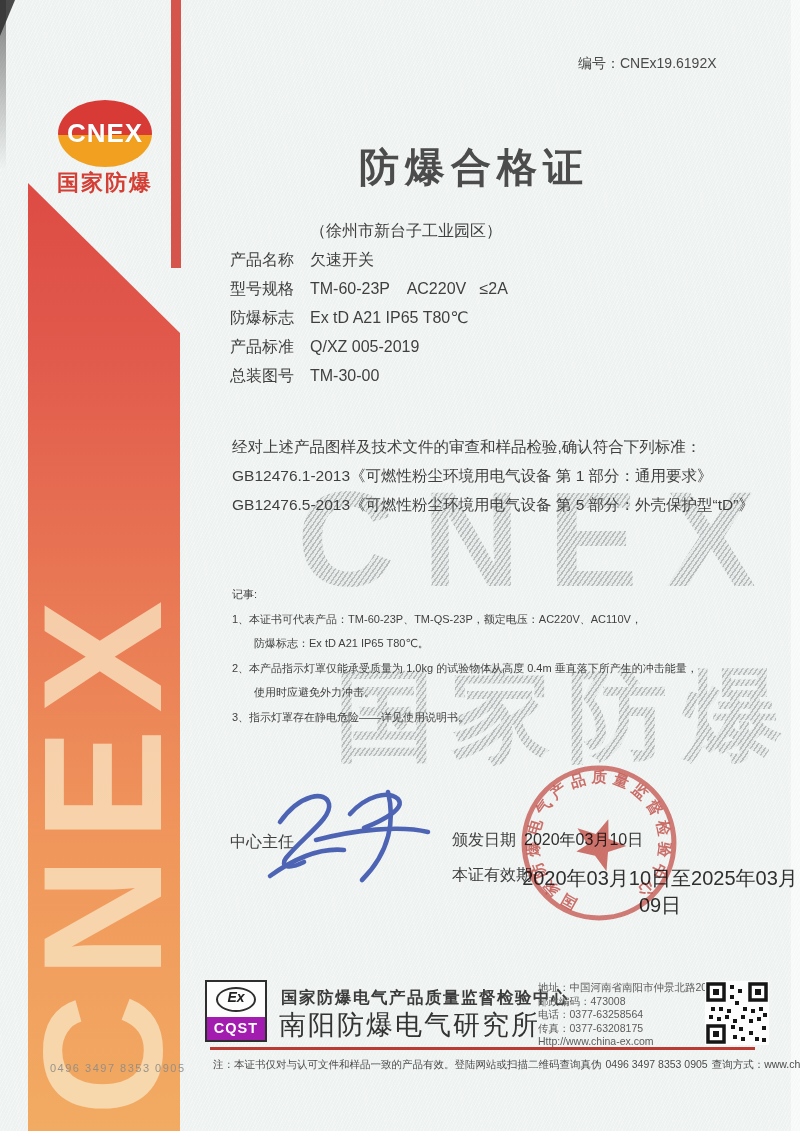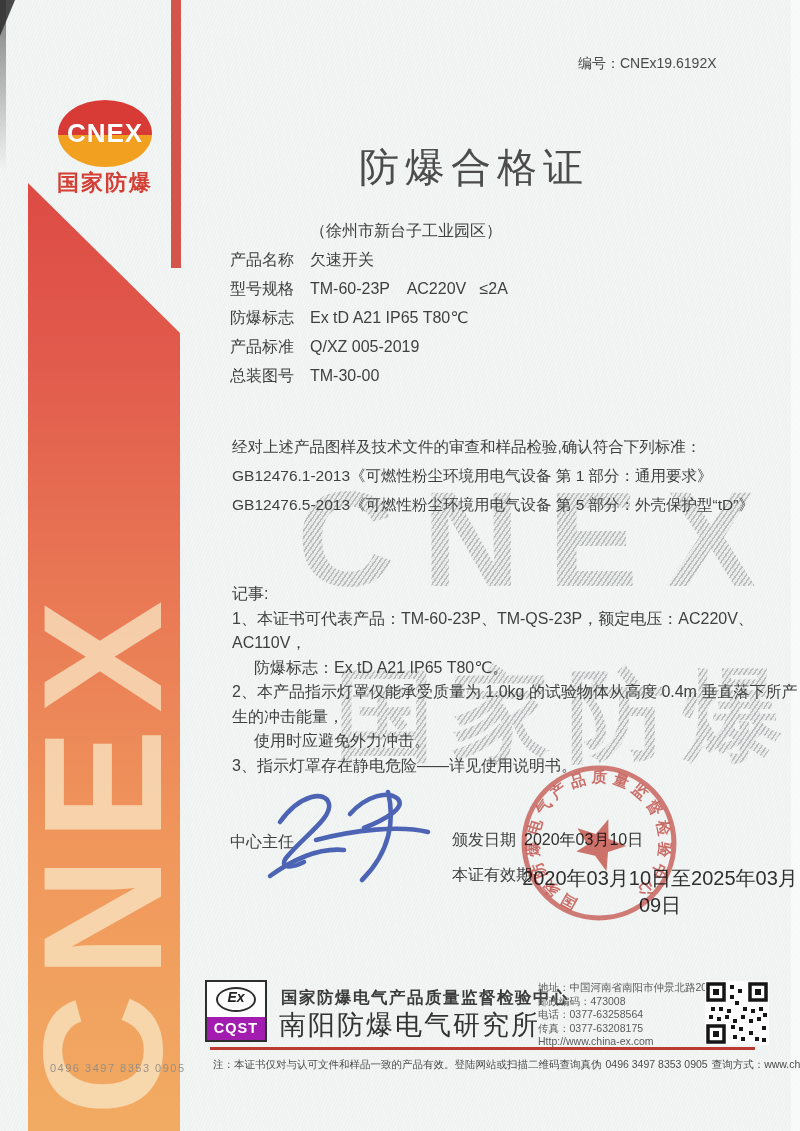--- a/index.html
+++ b/index.html
@@ -37,33 +37,33 @@
     background:linear-gradient(180deg,#d83a36 0 52%, #f2a01f 52% 100%);
     display:flex; align-items:center; justify-content:center; }
   .logo-ellipse span { color:#fff; font-weight:800; font-size:26px; letter-spacing:1px;
     text-shadow:0 0 1px rgba(0,0,0,.15); }
   .logo-sub { left:46px; top:168px; width:118px; text-align:center;
     font-size:22px; letter-spacing:2px; color:#d43f35; font-weight:600; }
 
   
   .cert-number { left:578px; top:55px; font-size:14px; color:#4a4a4a;text-align:center; }
   .cert-title { left:474px; top:140px; transform:translateX(-50%);
-    font-size:40px; font-weight:400; letter-spacing:6px; color:#4c4c4c; white-space:nowrap; }
+    font-size:40px; font-weight:700; letter-spacing:6px; color:#4c4c4c; white-space:nowrap; }
 
   
   .fields { left:230px; top:216px; width:540px; font-size:16px; }
   .field-row { display:flex; line-height:29px; }
   .field-label { width:80px; flex:0 0 80px; color:#3f3f3f; }
   .field-value { color:#3f3f3f; white-space:pre; }
 
   
   .standards { left:232px; top:432px; width:560px; font-size:15.5px; line-height:29px; color:#3f3f3f; }
 
   
-  .notes { left:232px; top:582px; width:566px; font-size:16px; line-height:24.5px; color:#3f3f3f; }
+  .notes { left:232px; top:582px; width:566px; font-size:11px; line-height:24.5px; color:#3f3f3f; }
   .note-cont { padding-left:22px; }
 
   
   .wm { font-weight:800; -webkit-background-clip:text; background-clip:text; color:transparent;
     background-image:repeating-linear-gradient(125deg, rgba(125,131,128,.48) 0 1.5px, rgba(125,131,128,.07) 1.5px 4px);
     white-space:nowrap; pointer-events:none; }
   .wm-cnex { left:297px; top:462px; font-size:135px; letter-spacing:28px; }
   .wm-gjfb { left:335px; top:650px; font-size:100px; letter-spacing:16px; }
 
   

